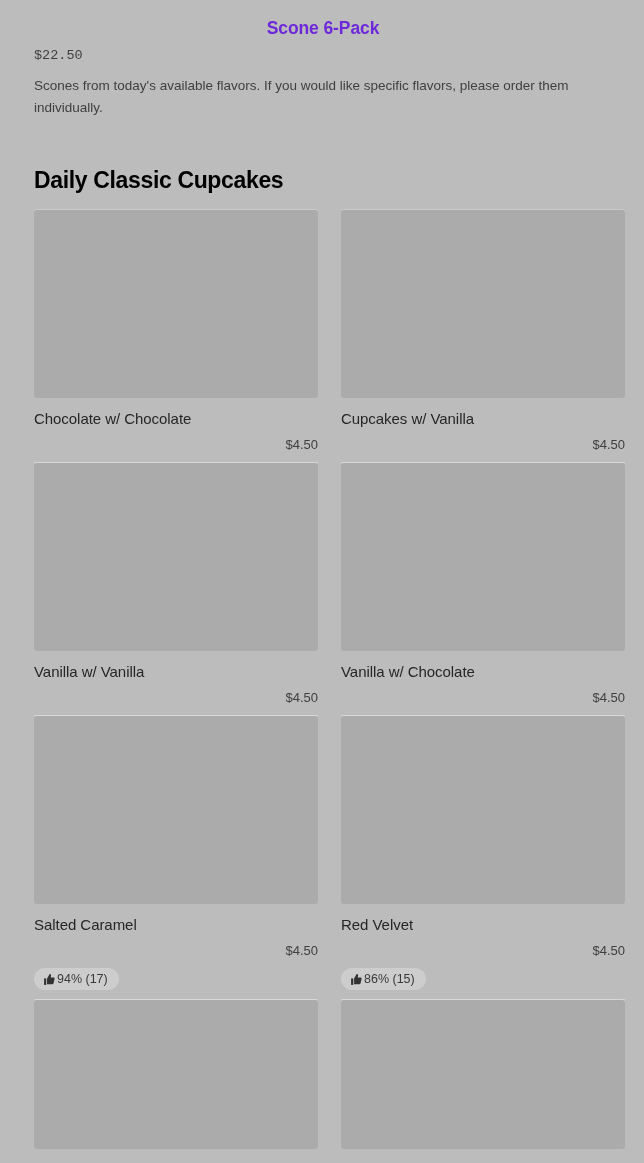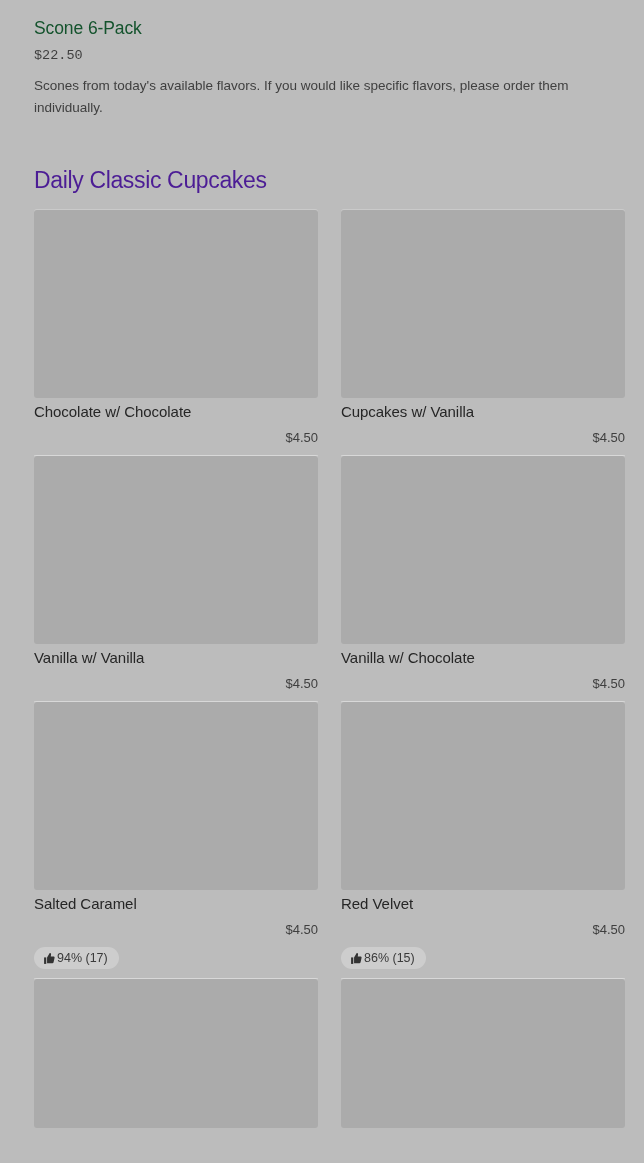--- a/index.html
+++ b/index.html
@@ -27,24 +27,25 @@
   
   .lead-block {
     position: absolute;
     left: 34px;
     top: 16px;
     width: 578px;
   }
 
   .lead-title {
     font-size: 17.5px;
-    font-weight: 400;
-    color: #14532d;
+    font-weight: 700;
+    color: #6d28d9;
     letter-spacing: -0.1px;
     line-height: 24px;
+    text-align: center;
   }
 
   .lead-price {
     margin-top: 7px;
     font-size: 13.5px;
     color: #3f3f3f;
     line-height: 18px;
     font-family: Liberation Mono, monospace;
   }
 
@@ -55,22 +56,22 @@
     line-height: 22px;
     max-width: 575px;
   }
 
   
   .section-heading {
     position: absolute;
     left: 34px;
     top: 165px;
     font-size: 23px;
-    font-weight: 400;
-    color: #4c1d95;
+    font-weight: 700;
+    color: #000000;
     letter-spacing: -0.35px;
     line-height: 30px;
   }
 
   
   .grid {
     position: absolute;
     left: 34px;
     top: 210px;
     width: 591px;
@@ -98,21 +99,21 @@
 
   .card-media {
     width: 284px;
     height: 188px;
     background: #ababab;
     border-radius: 3px;
     box-shadow: 0 -1px 0 rgba(255, 255, 255, 0.22);
   }
 
   .card-body {
-    padding-top: 4px;
+    padding-top: 11px;
   }
 
   .card-title {
     font-size: 15px;
     font-weight: 400;
     color: #262626;
     line-height: 20px;
     letter-spacing: -0.05px;
   }
 

